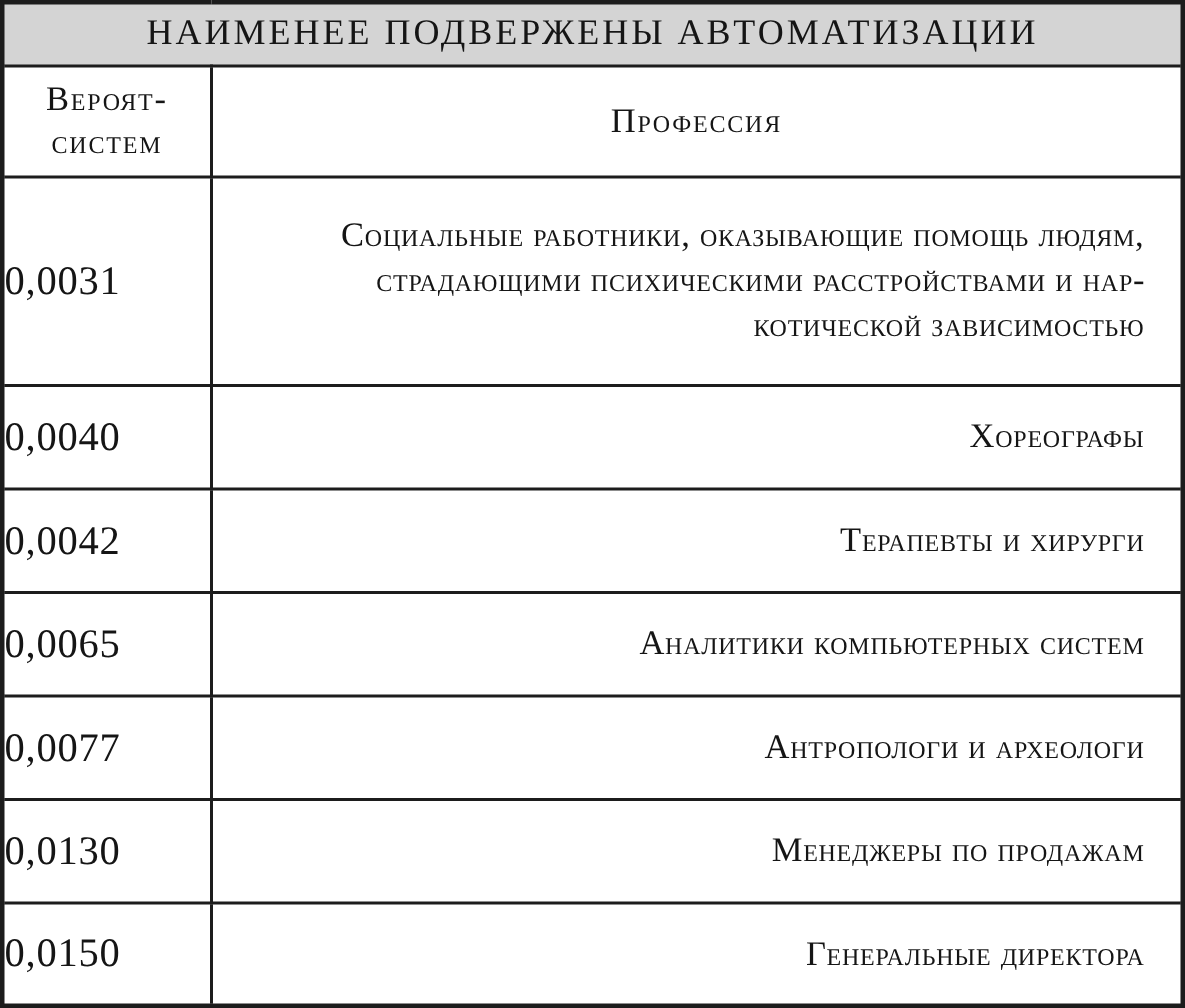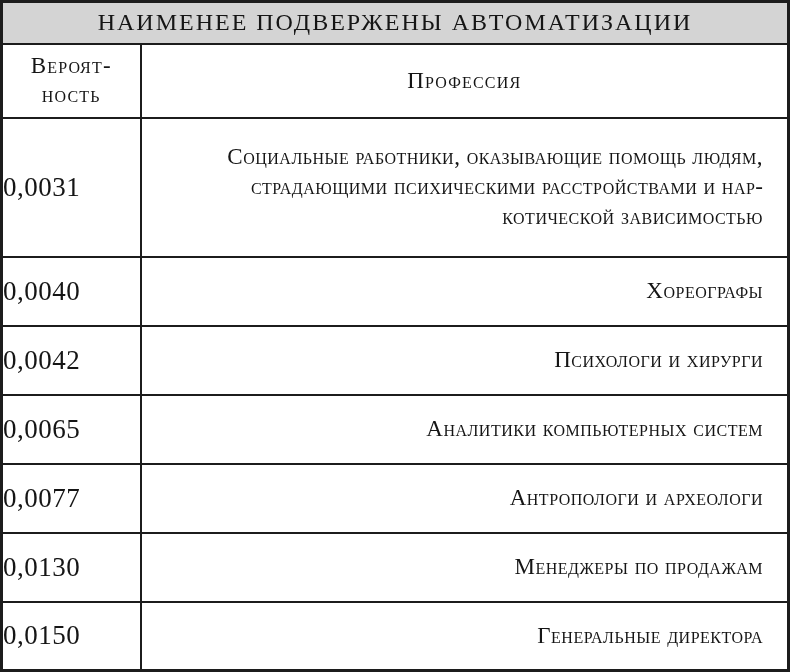--- a/index.html
+++ b/index.html
@@ -81,36 +81,36 @@
     <colgroup>
       <col class="col-prob">
       <col class="col-prof">
     </colgroup>
     <thead>
       <tr>
         <th colspan="2" class="title-cell">НАИМЕНЕЕ ПОДВЕРЖЕНЫ АВТОМАТИЗАЦИИ</th>
       </tr>
       <tr>
         <th class="col-header prob-header">Вероят-
-ность</th>
+систем</th>
         <th class="col-header">Профессия</th>
       </tr>
     </thead>
     <tbody>
       <tr class="data-row tall">
         <td class="prob-cell">0,0031</td>
         <td class="prof-cell">Социальные работники, оказывающие помощь людям, страдающими психическими расстройствами и нар­котической зависимостью</td>
       </tr>
       <tr class="data-row">
         <td class="prob-cell">0,0040</td>
         <td class="prof-cell">Хореографы</td>
       </tr>
       <tr class="data-row">
         <td class="prob-cell">0,0042</td>
-        <td class="prof-cell">Психологи и хирурги</td>
+        <td class="prof-cell">Терапевты и хирурги</td>
       </tr>
       <tr class="data-row">
         <td class="prob-cell">0,0065</td>
         <td class="prof-cell">Аналитики компьютерных систем</td>
       </tr>
       <tr class="data-row">
         <td class="prob-cell">0,0077</td>
         <td class="prof-cell">Антропологи и археологи</td>
       </tr>
       <tr class="data-row">

